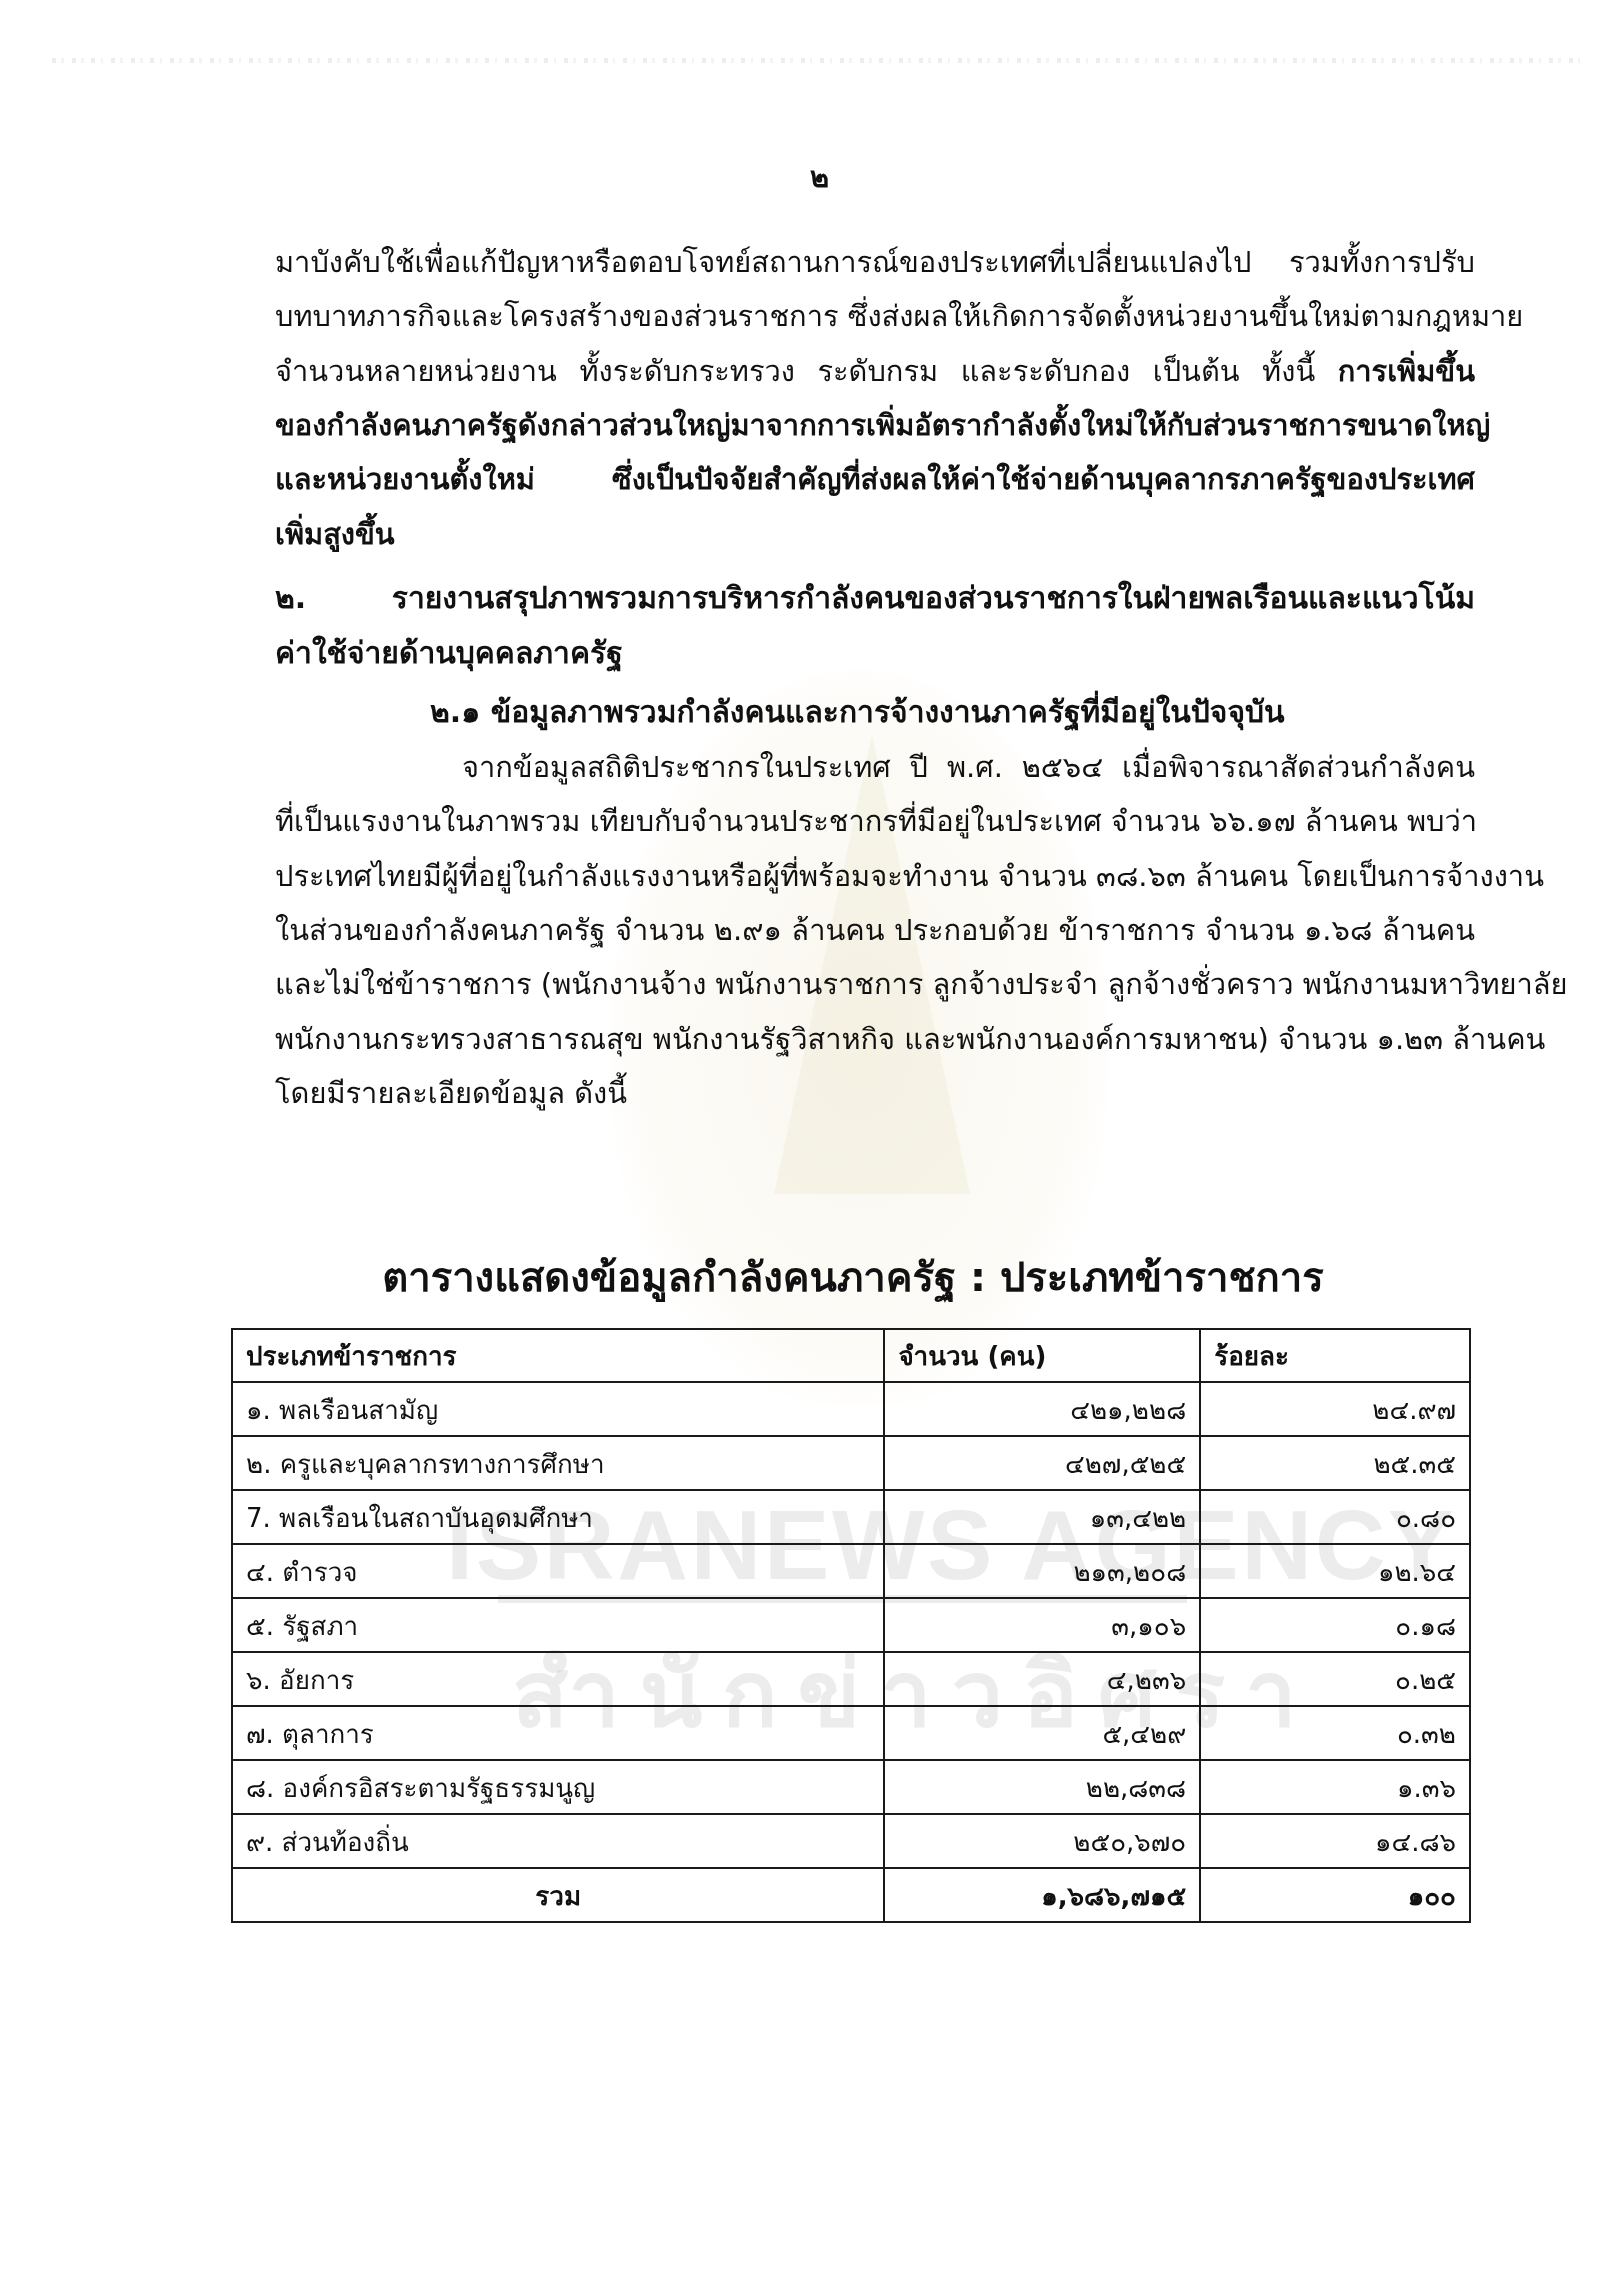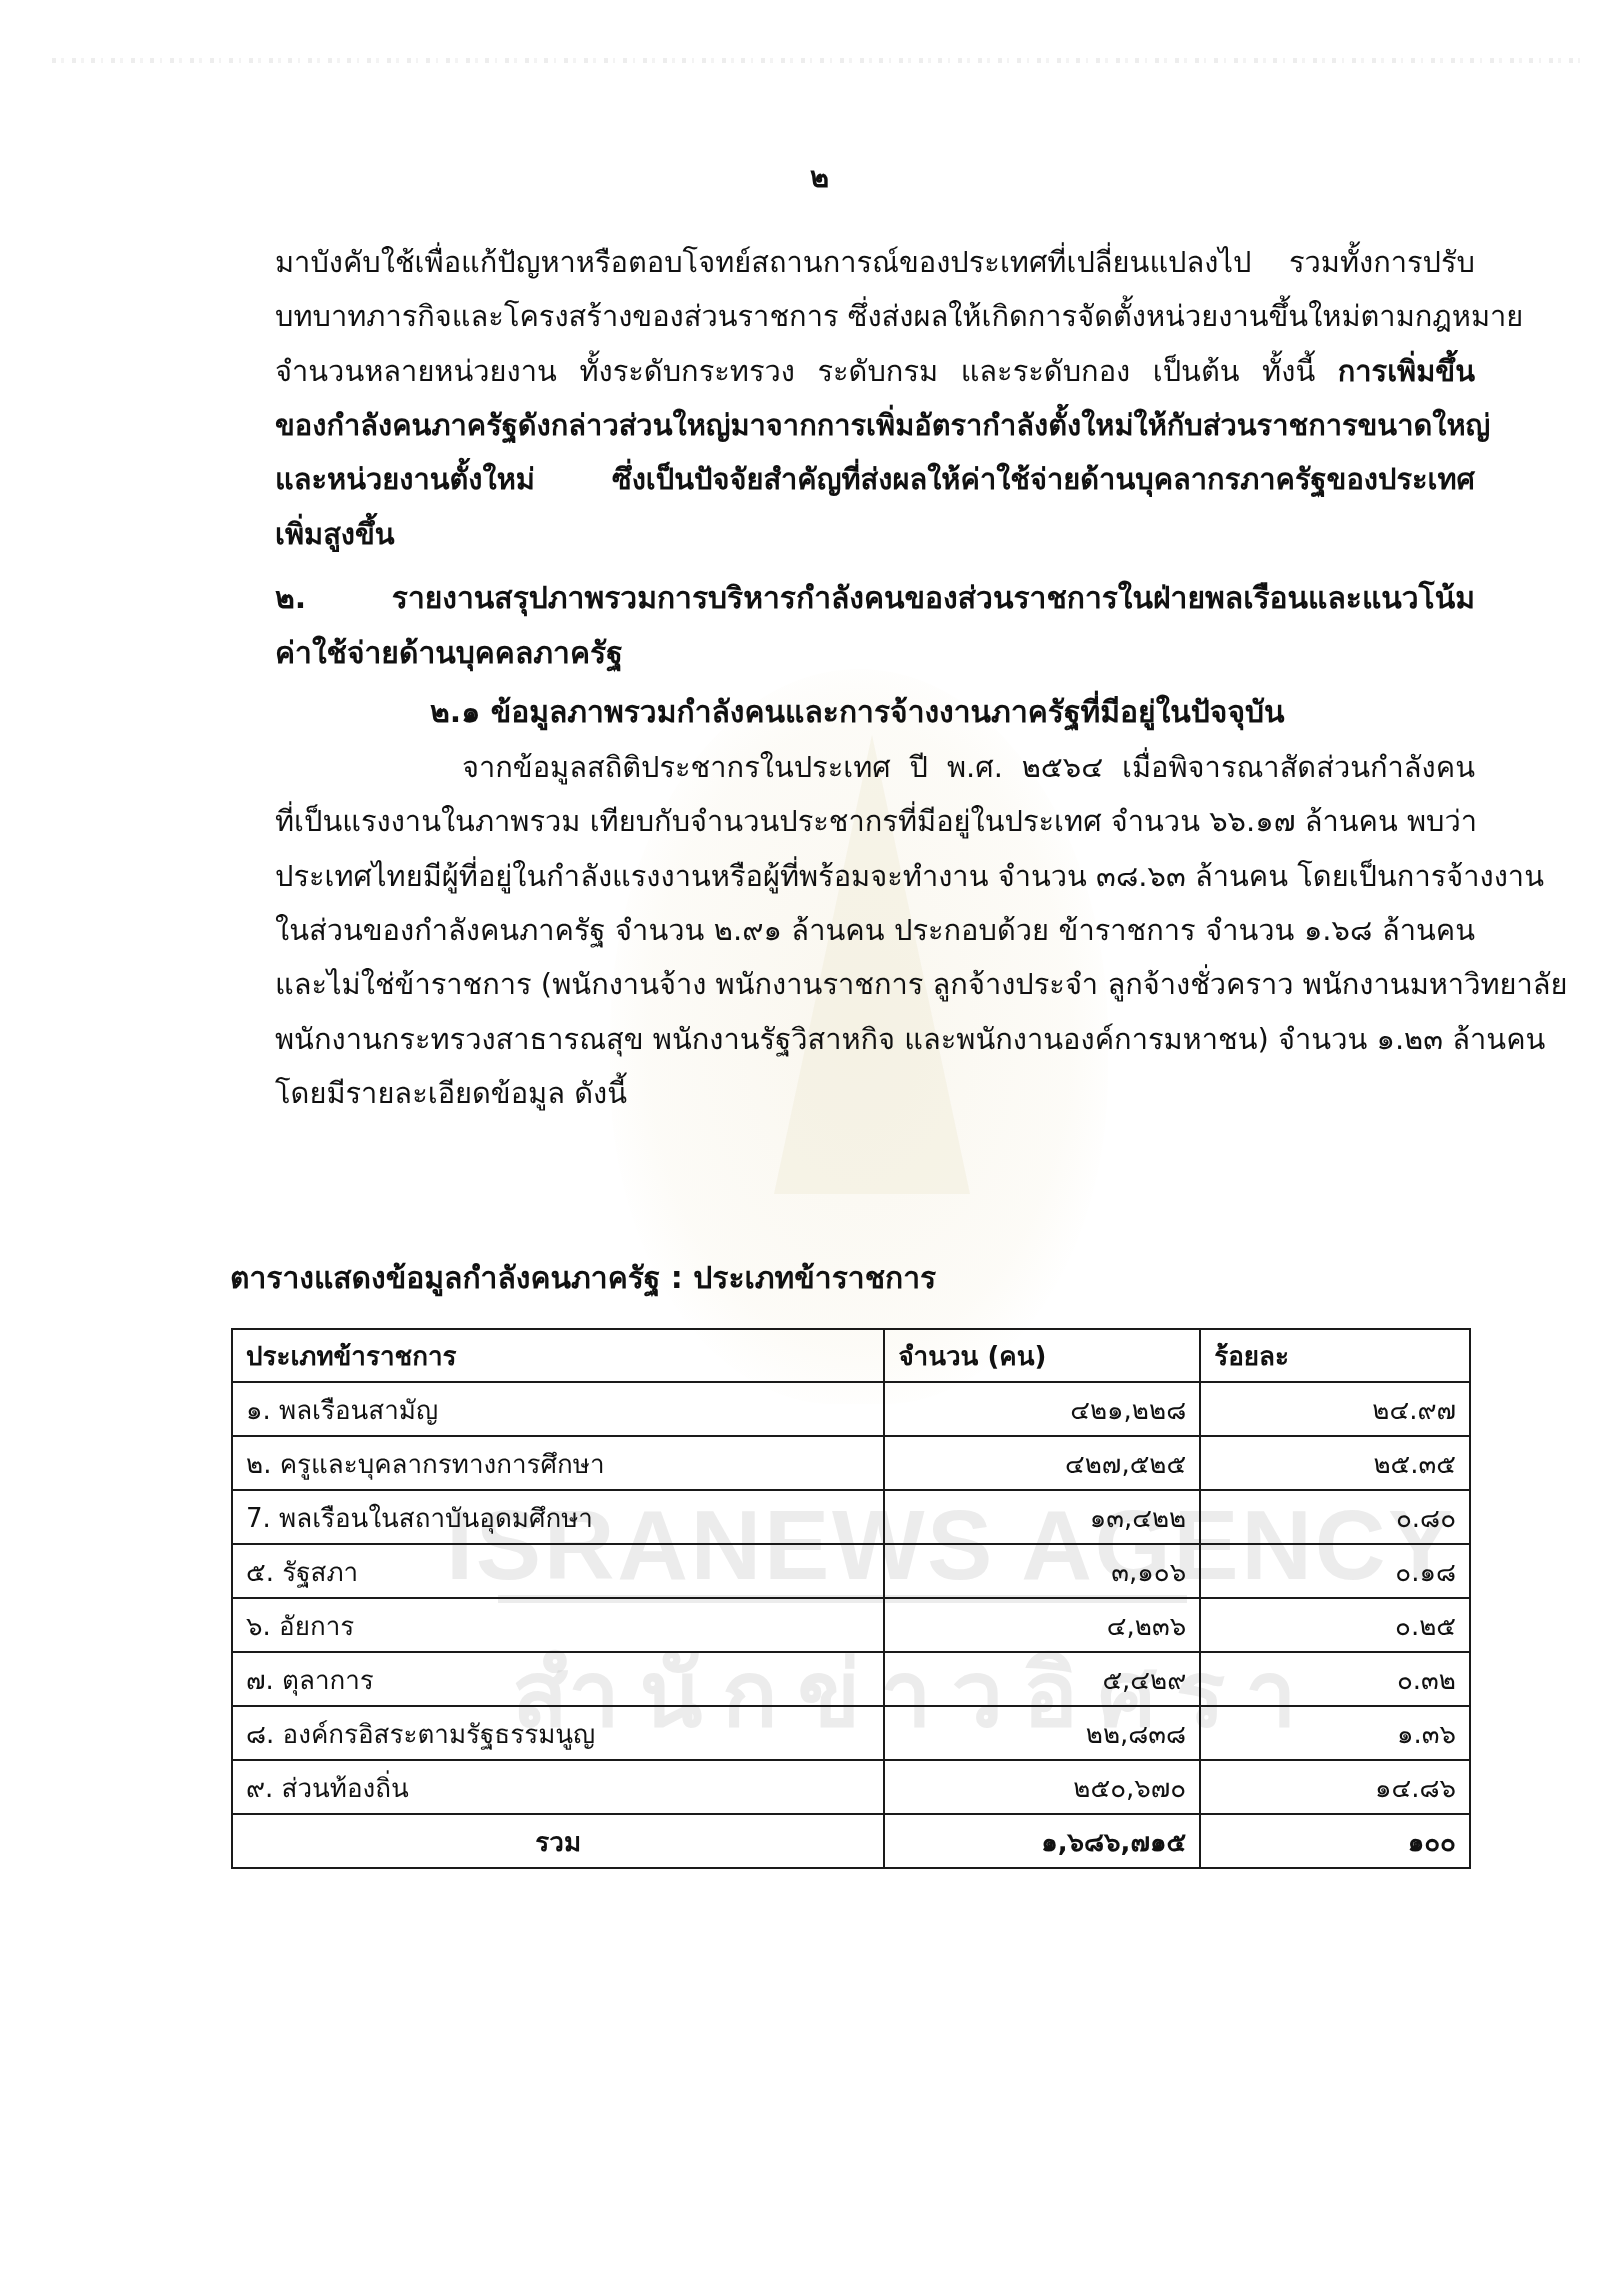--- a/index.html
+++ b/index.html
@@ -113,21 +113,22 @@
       font-weight: bold;
       line-height: 41px;
       white-space: nowrap;
     }
     .heading.justify { text-align: justify; text-align-last: justify; }
 
     .table-title {
       position: absolute;
       left: 230px; top: 1258px;
       width: 1246px;
-      font-size: 30px;
+      text-align: center;
+      font-size: 40px;
       font-weight: bold;
       line-height: 39px;
     }
 
     table.data {
       position: absolute;
       left: 231px; top: 1328px;
       width: 1240px;
       border-collapse: collapse;
       font-size: 26px;
@@ -211,20 +212,25 @@
           <td class="c-type">๒. ครูและบุคลากรทางการศึกษา</td>
           <td class="c-num">๔๒๗,๕๒๕</td>
           <td class="c-pct">๒๕.๓๕</td>
         </tr>
         <tr>
           <td class="c-type">7. พลเรือนในสถาบันอุดมศึกษา</td>
           <td class="c-num">๑๓,๔๒๒</td>
           <td class="c-pct">๐.๘๐</td>
         </tr>
         <tr>
+          <td class="c-type">๔. ตำรวจ</td>
+          <td class="c-num">๒๑๓,๒๐๘</td>
+          <td class="c-pct">๑๒.๖๔</td>
+        </tr>
+        <tr>
           <td class="c-type">๕. รัฐสภา</td>
           <td class="c-num">๓,๑๐๖</td>
           <td class="c-pct">๐.๑๘</td>
         </tr>
         <tr>
           <td class="c-type">๖. อัยการ</td>
           <td class="c-num">๔,๒๓๖</td>
           <td class="c-pct">๐.๒๕</td>
         </tr>
         <tr>

